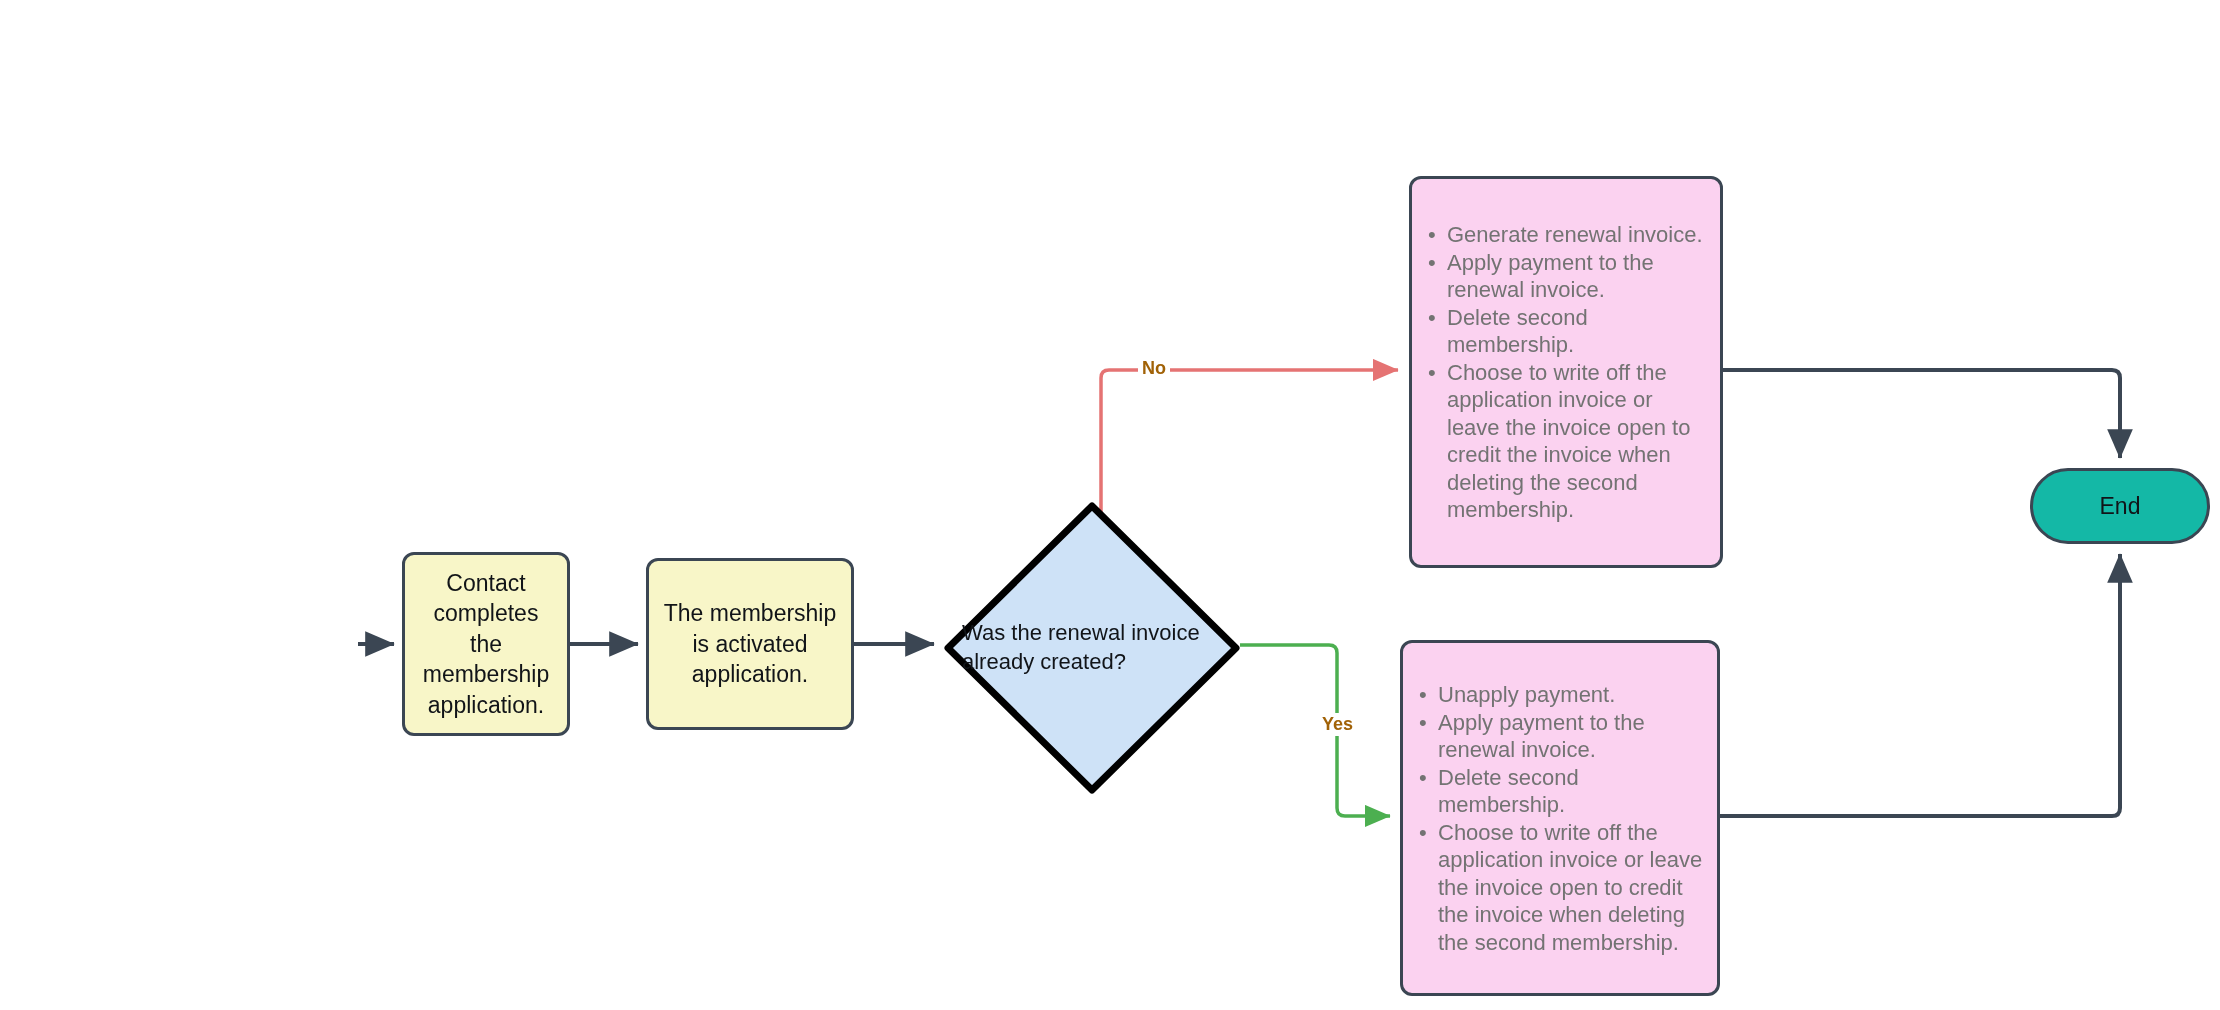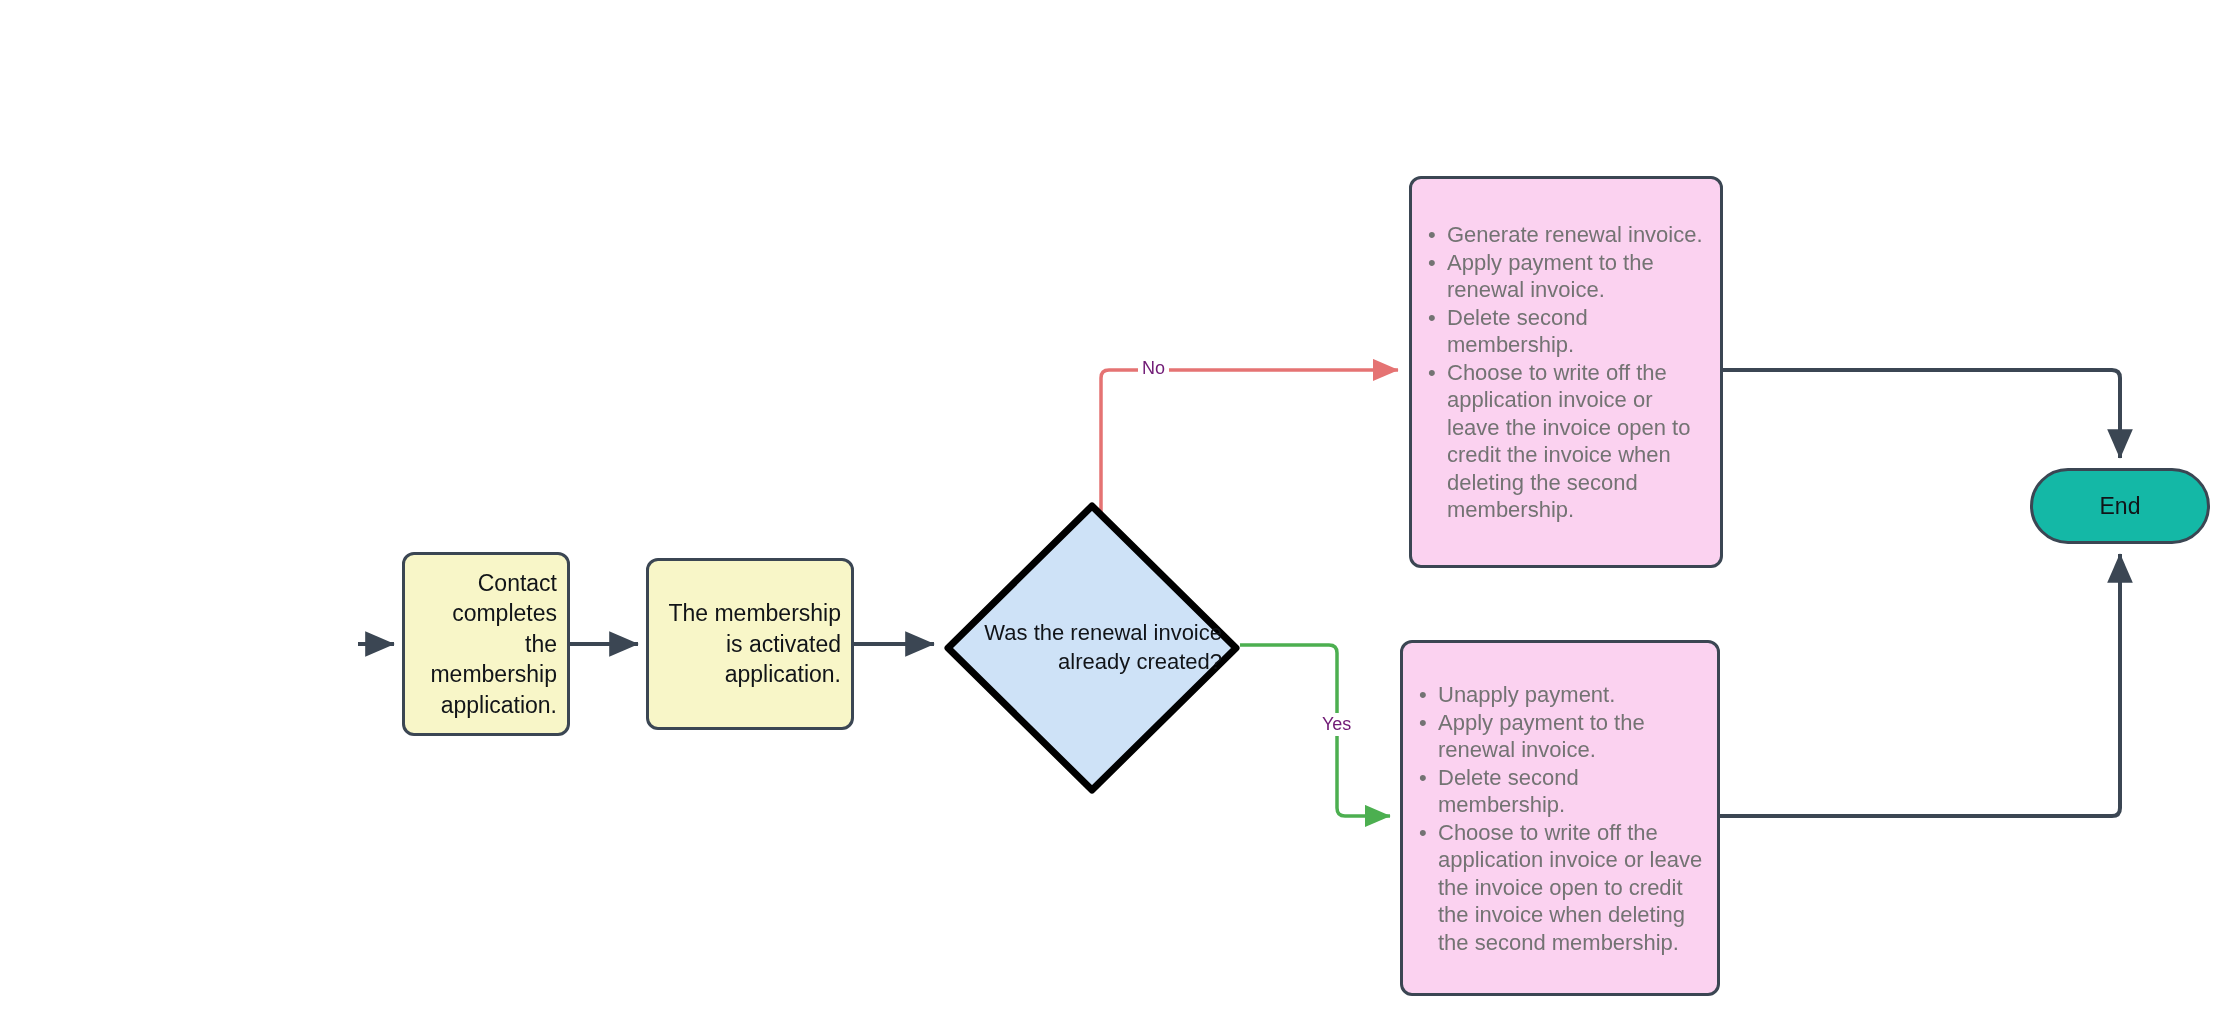--- a/index.html
+++ b/index.html
@@ -36,40 +36,40 @@
   #node-start{left:200px;top:578px;width:158px;height:118px;border-radius:80px/60px;}
   #node-end{left:2030px;top:468px;width:180px;height:76px;border-radius:38px;}
 
   
   .process{
     background:#F8F6C8;
     border:3px solid #3B4653;
     border-radius:12px;
     font-size:23px;
     line-height:1.32;
-    text-align:right;
+    text-align:center;
     padding:6px 10px;
   }
   #node-contact{left:402px;top:552px;width:168px;height:184px;}
   #node-activated{left:646px;top:558px;width:208px;height:172px;}
 
   
   #node-decision{
     left:942px;top:500px;width:300px;height:296px;
     background:transparent;border:none;
   }
   #node-decision .diamond-shape{
     position:absolute;left:0;top:0;width:100%;height:100%;
   }
   #node-decision .decision-label{
     position:relative;
     z-index:1;
     font-size:22px;
     line-height:1.3;
-    text-align:right;
+    text-align:left;
     width:260px;
     color:#111418;
   }
 
   
   .action{
     background:#FBD2F0;
     border:3px solid #3B4653;
     border-radius:12px;
     display:block;
@@ -101,22 +101,22 @@
     position:absolute;
     left:0;top:0;
     font-size:22px;
     line-height:1.25;
   }
 
   
   .edge-label{
     position:absolute;
     font-size:18px;
-    font-weight:normal;
-    color:#701a75;
+    font-weight:bold;
+    color:#a16207;
     background:#ffffff;
     padding:1px 4px;
     z-index:3;
     white-space:nowrap;
   }
   #label-no{left:1138px;top:357px;}
   #label-yes{left:1318px;top:713px;}
 </style>
 </head>
 <body>

